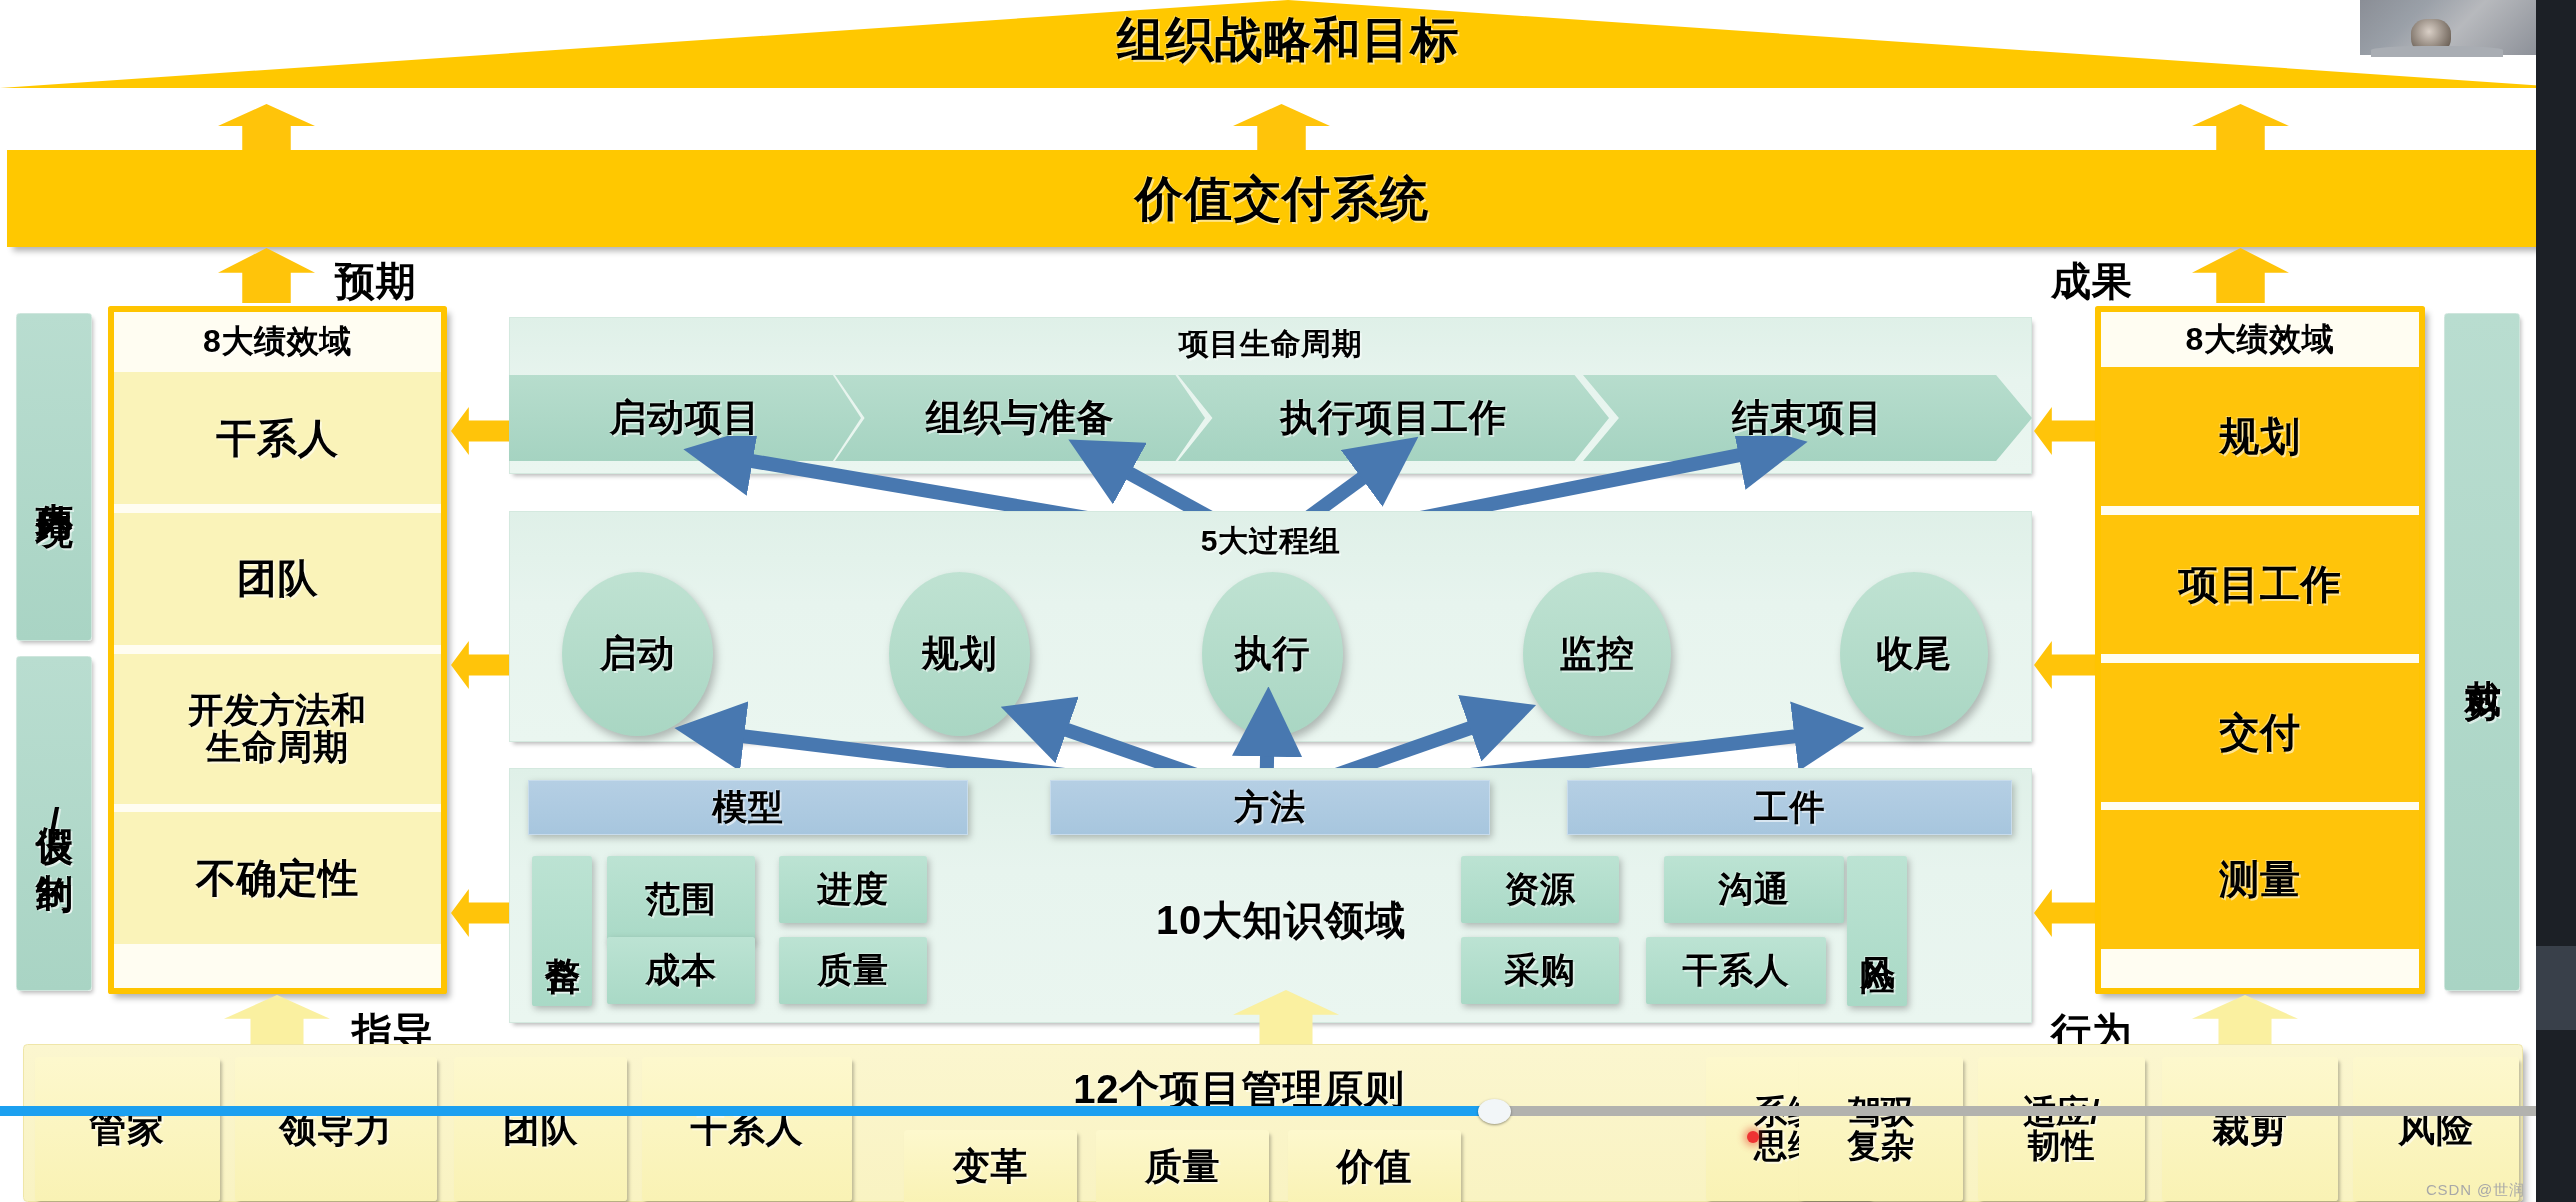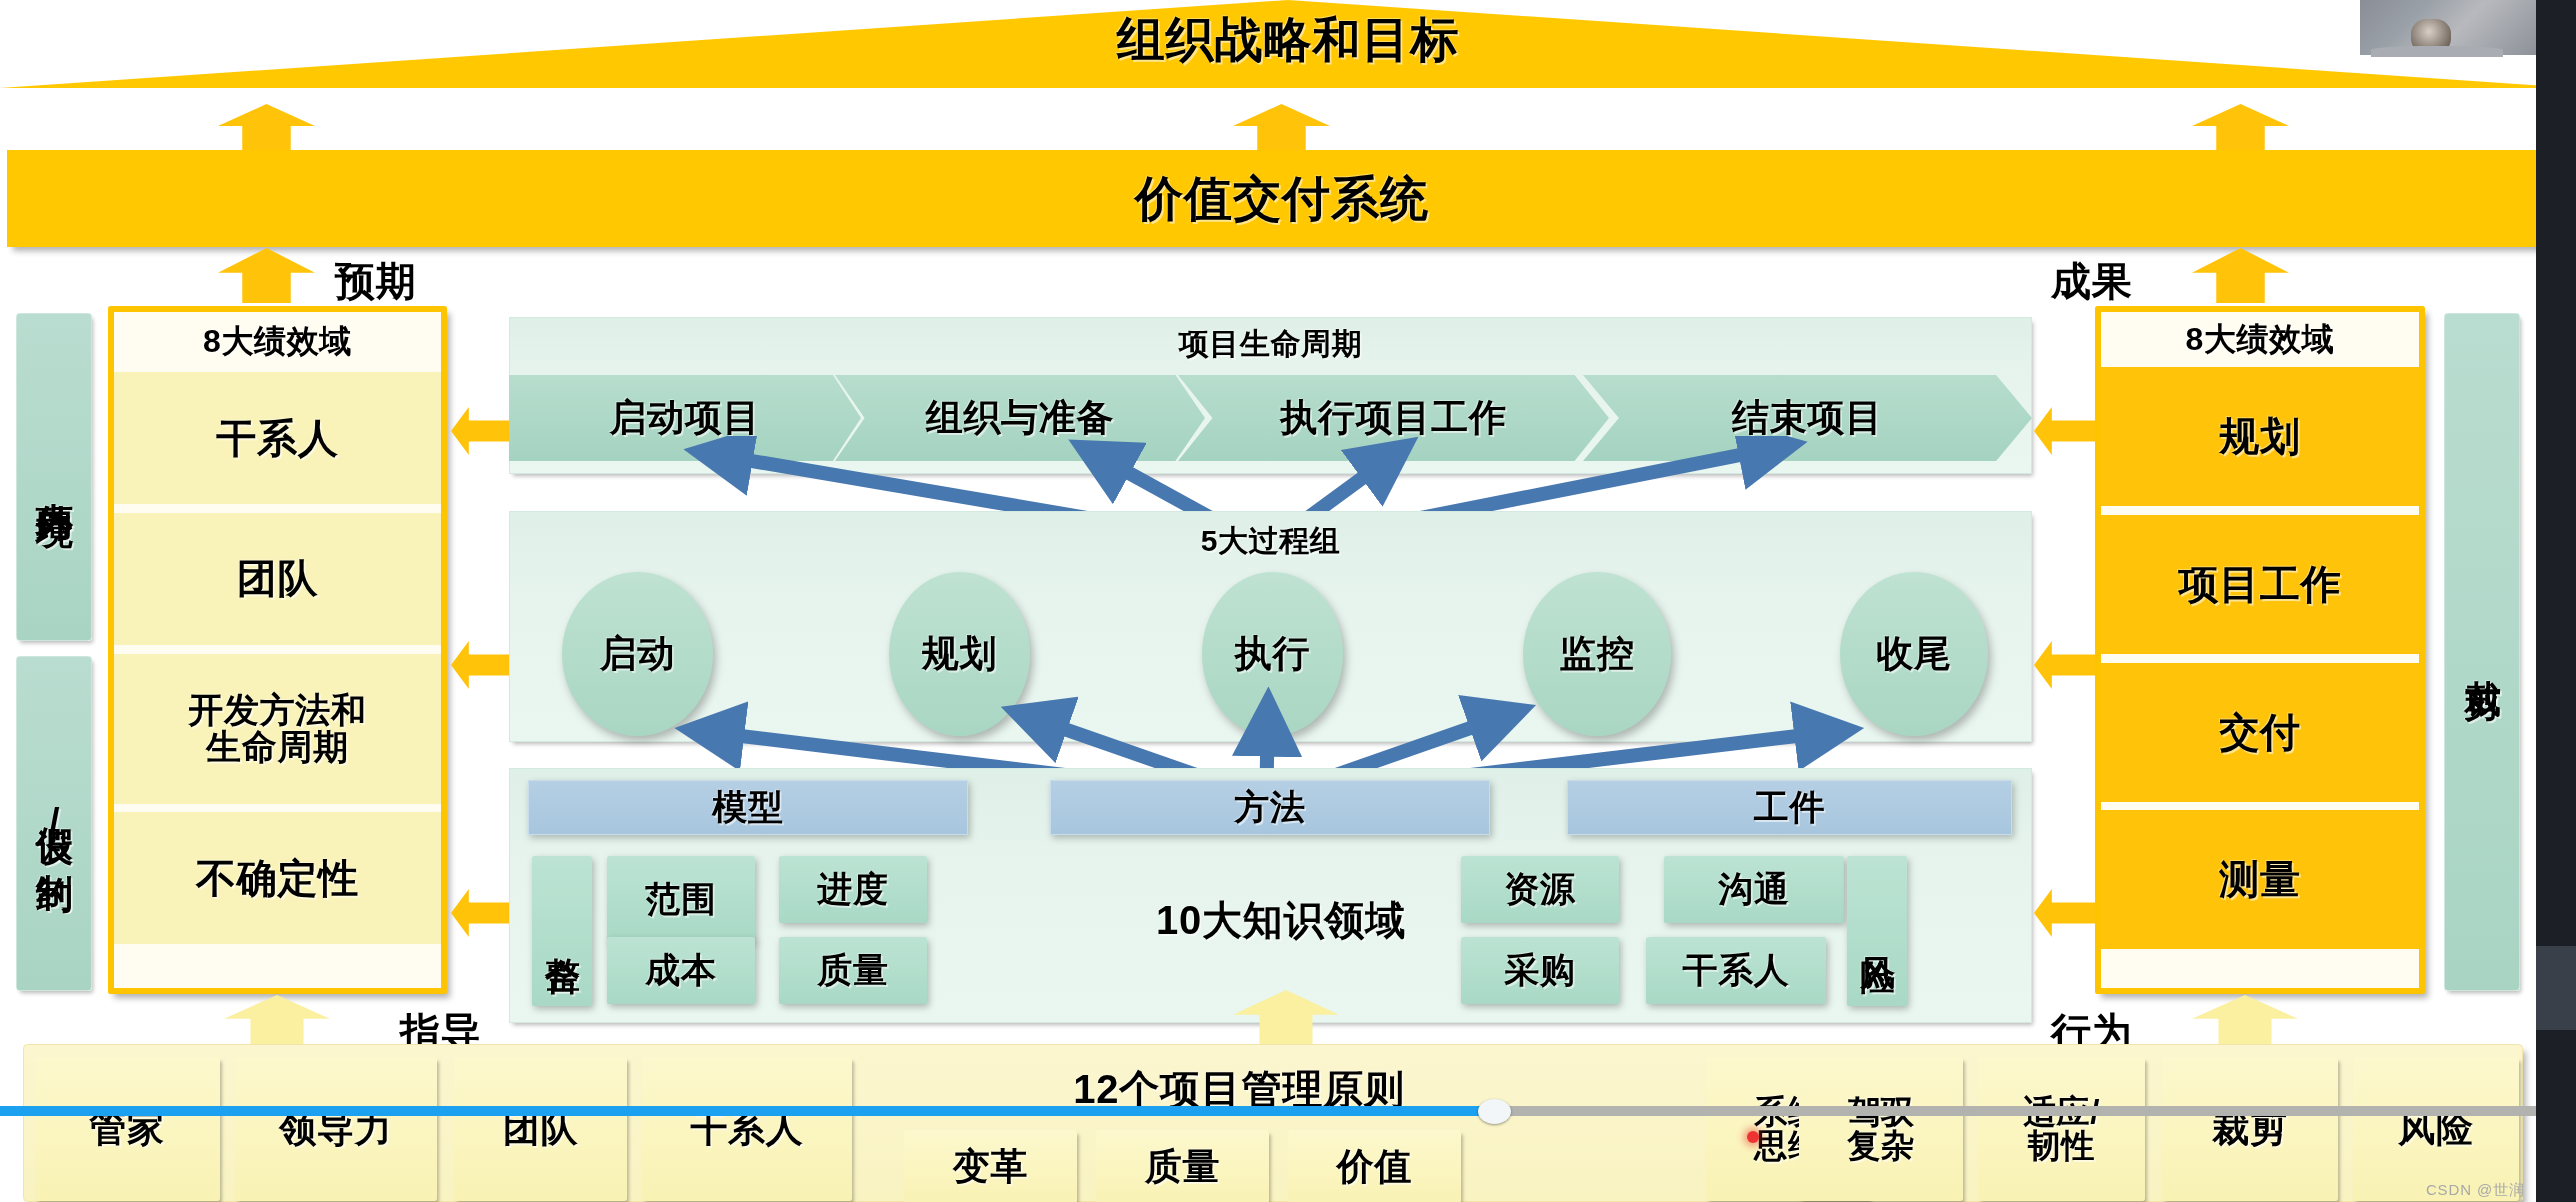--- a/index.html
+++ b/index.html
@@ -286,21 +286,21 @@
     <div class="ctr blk-txt perf-cell right" style="height:139px;">项目工作</div>
     <div style="height:8.8px;"></div>
     <div class="ctr blk-txt perf-cell right" style="height:139px;">交付</div>
     <div style="height:8.8px;"></div>
     <div class="ctr blk-txt perf-cell right" style="height:139px;">测量</div>
   </div>
 
   <div class="abs ctr vert-green blk-txt shadow-xs" style="left:2444px; top:313px; width:76px; height:678px; font-size:37px;">裁剪</div>
 
   <div class="abs up-arrow pale" style="left:224px; top:995px; width:106px; height:53px;"></div>
-  <div class="abs blk-txt" style="left:352px; top:1005px; font-size:40px;margin-left:48px;">指导</div>
+  <div class="abs blk-txt" style="left:352px; top:1005px; font-size:40px;">指导</div>
 
   <div class="abs up-arrow pale" style="left:1233px; top:990px; width:106px; height:55px;"></div>
 
   <div class="abs up-arrow pale" style="left:2192px; top:995px; width:106px; height:53px;"></div>
   <div class="abs blk-txt" style="left:2051px; top:1005px; font-size:40px;">行为</div>
 
   <div class="abs shadow-sm" id="principles" style="left:23px; top:1044px; width:2500px; height:158px;">
 
     <div class="abs ctr blk-txt pr-chip" style="left:10.6px;  top:12.3px; width:185px; height:144px;">管家</div>
     <div class="abs ctr blk-txt pr-chip" style="left:211px; top:12.3px; width:202px; height:144px;">领导力</div>

